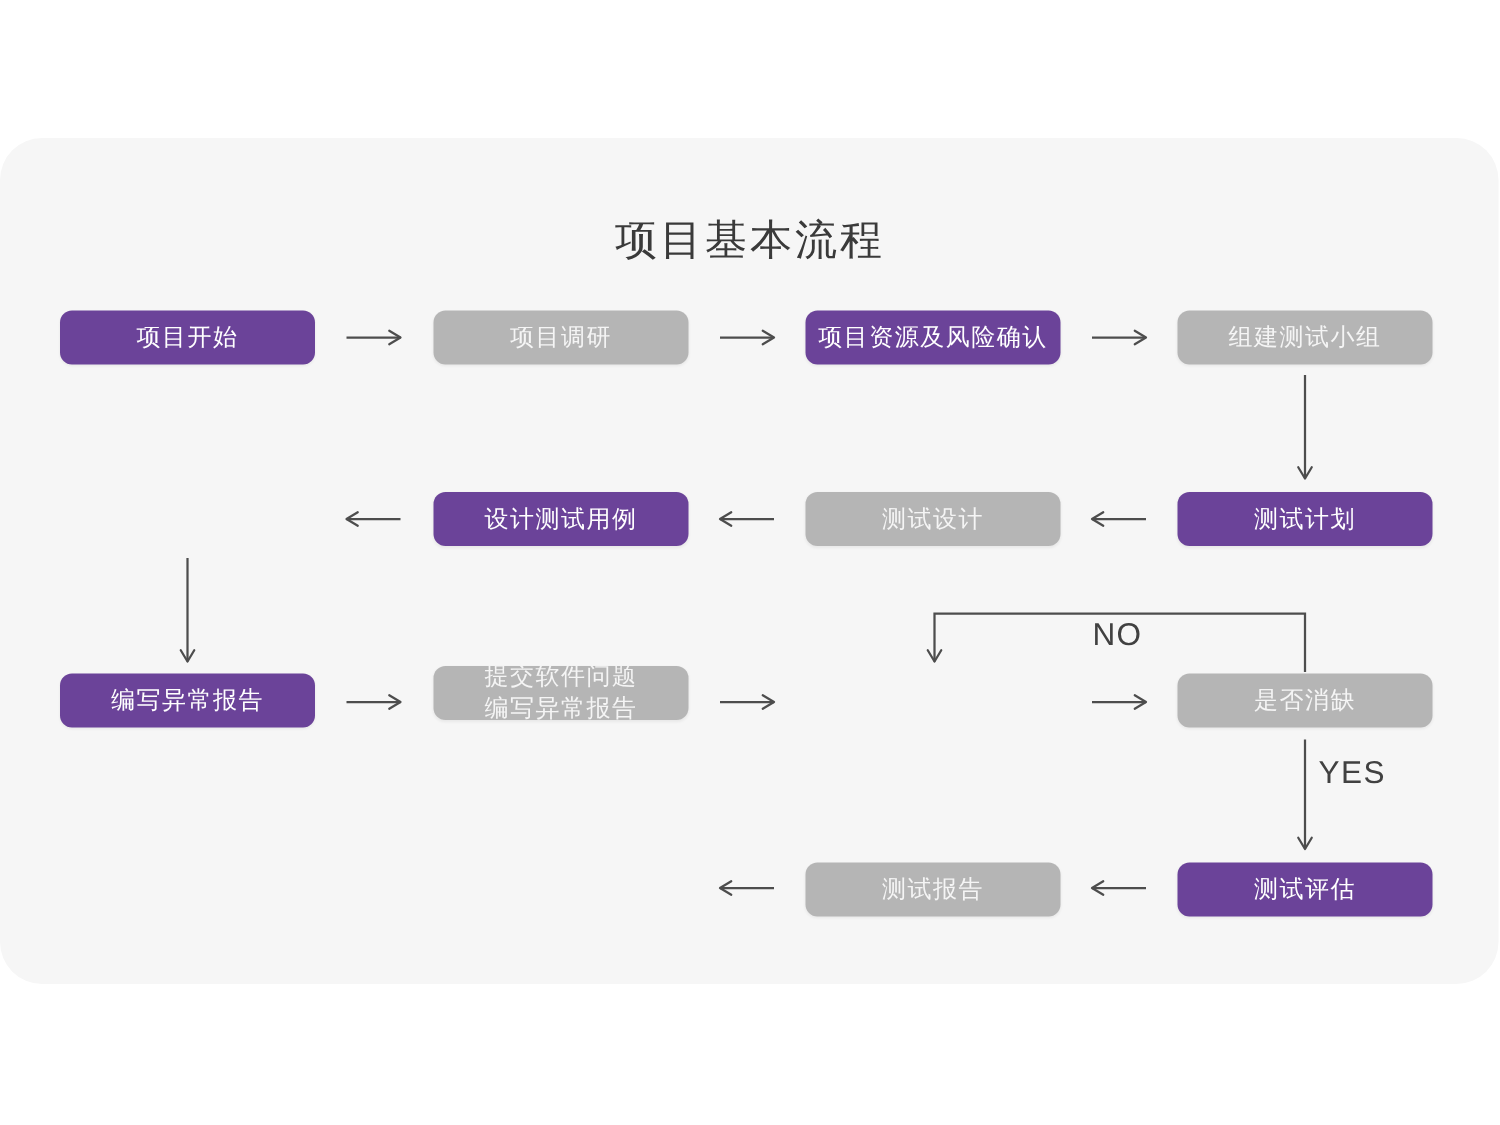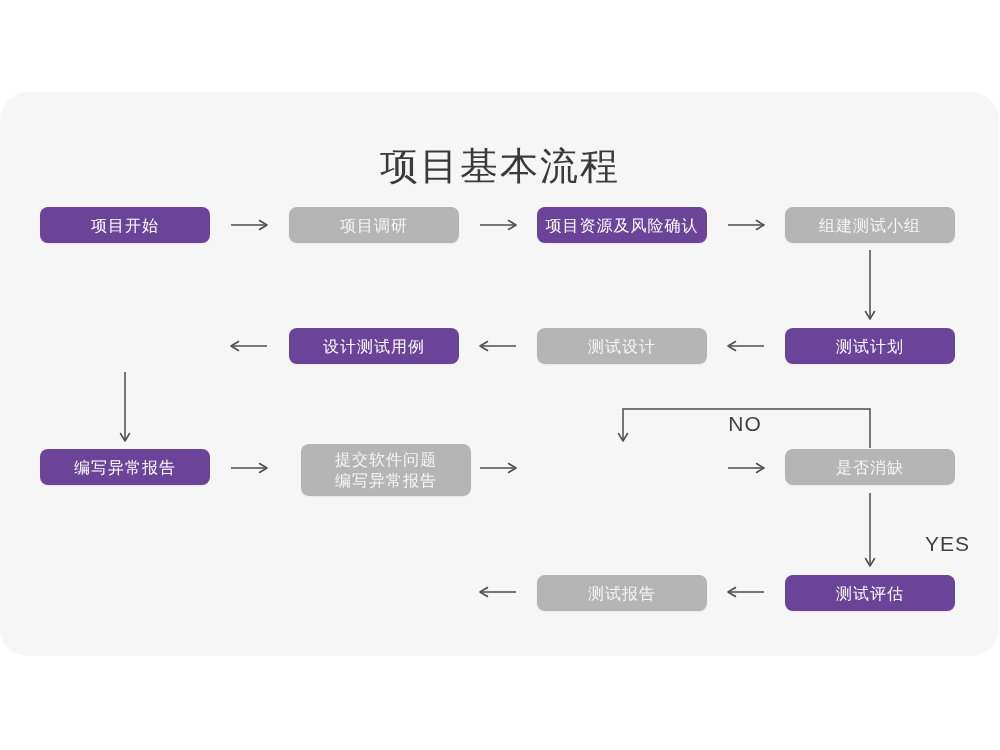--- a/index.html
+++ b/index.html
@@ -22,21 +22,21 @@
     height: 564px;
     background: var(--card-bg, #f6f6f6);
     border-radius: 28px;
   }
   .title {
     position: absolute;
     left: 0;
     top: 141px;
     width: 1000px;
     text-align: center;
-    font-size: 38px;
+    font-size: 28px;
     font-weight: 500;
     letter-spacing: 2px;
     color: var(--title-text, #3a3a3a);
   }
   .node {
     position: absolute;
     width: 170px;
     height: 36px;
     border-radius: 8px;
     display: flex;
@@ -58,21 +58,21 @@
     color: var(--secondary-text, #f5f5f5);
   }
   .col1 { left: 40px; }
   .col2 { left: 289px; }
   .col3 { left: 537px; }
   .col4 { left: 785px; }
   .row1 { top: 207px; }
   .row2 { top: 328px; }
   .row3 { top: 449px; }
   .row4 { top: 575px; }
-  .node.tall { top: 444px; height: 52px; margin-left: 12px; }
+  .node.tall { top: 444px; height: 36px; }
   .connectors {
     position: absolute;
     left: 0;
     top: 0;
     pointer-events: none;
   }
   .flow-line {
     stroke: var(--arrow, #4d4d4d);
     stroke-width: 1.5;
     fill: none;
@@ -84,22 +84,21 @@
     color: var(--label-text, #414141);
   }
   .label-no {
     left: 700px;
     top: 412px;
     width: 90px;
     text-align: center;
   }
   .label-yes {
     left: 879px;
-    top: 532px;
-    margin-left: 46px;
+    top: 504px;
   }
 </style>
 </head>
 <body>
 
 <div class="stage">
 
   <div class="card"></div>
 
   <div class="title">项目基本流程</div>

